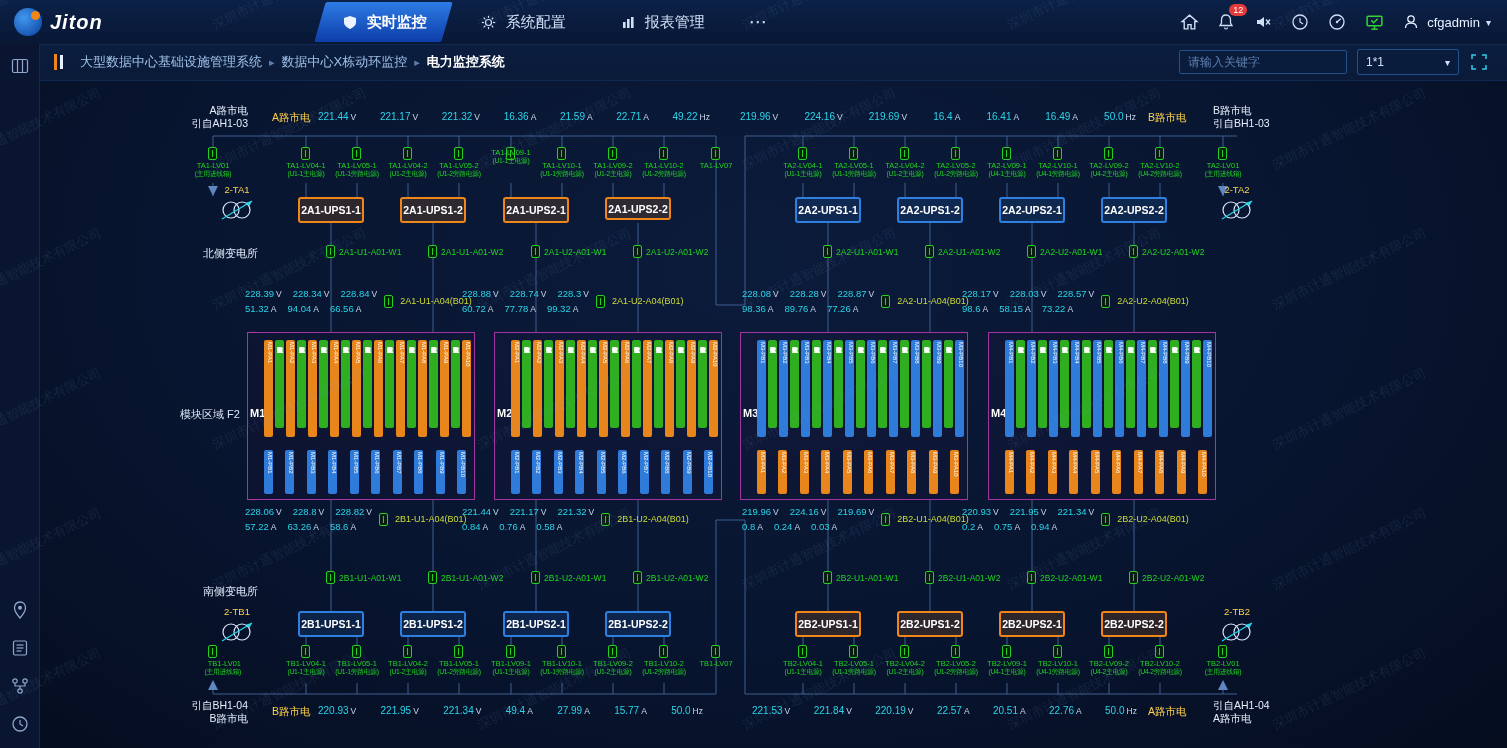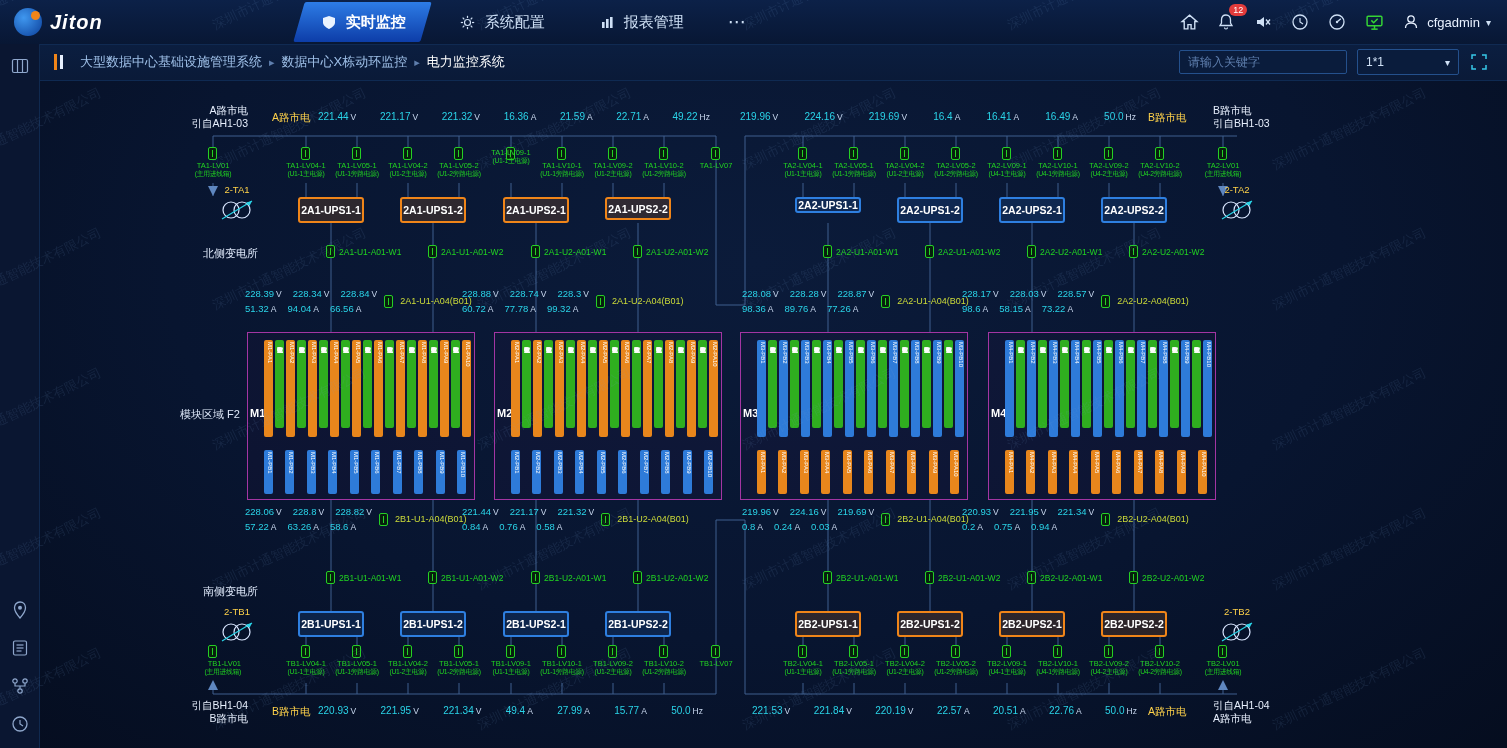--- a/index.html
+++ b/index.html
@@ -2,21 +2,21 @@
 <html><head>
 <meta charset="utf-8">
 <style>
   html,body{margin:0;padding:0;}
   body{width:1507px;height:748px;overflow:hidden;background:#060f22;font-family:"Liberation Sans","DejaVu Sans",sans-serif;}
   #app{position:relative;width:1507px;height:748px;overflow:hidden;
        background:radial-gradient(ellipse at 50% 35%, #0b1b3a 0%, #081530 55%, #050d1f 100%);}
 
   
   #header{position:absolute;top:0;left:0;right:0;height:44px;z-index:5;display:flex;align-items:center;
-          background:linear-gradient(180deg,#0c2148,#081734);border-bottom:1px solid #102a52;}
+          background:linear-gradient(180deg,#0c2148,#081734);border-bottom:1px solid #102a52;gap:21px;}
   .logo{display:flex;align-items:center;gap:8px;padding-left:14px;}
   .logo-mark{width:28px;height:28px;border-radius:50%;background:radial-gradient(circle at 35% 35%, #3f97ef, #0b3f9a);
              position:relative;flex:none;}
   .logo-mark::after{content:"";position:absolute;right:2px;top:3px;width:9px;height:9px;border-radius:50%;
              background:#f08519;}
   .logo-text{font-size:20px;font-style:italic;font-weight:bold;color:#fff;letter-spacing:1px;}
   .app-title{font-size:18px;font-weight:bold;color:#fff;letter-spacing:2px;margin-left:10px;}
   .tabs{display:flex;margin-left:190px;height:44px;align-items:stretch;}
   .tab{position:relative;padding:0 26px;display:flex;align-items:center;gap:7px;color:#cfe0f5;font-size:15px;cursor:pointer;text-align:center;}
   .tab.active::before{content:"";position:absolute;inset:2px 6px;background:linear-gradient(180deg,#2d7ce6,#0d3da8);
@@ -31,21 +31,21 @@
   .user{display:flex;align-items:center;gap:6px;font-size:13px;color:#e8f1ff;cursor:pointer;}
   .chev{font-size:10px;color:#cfe0f5;}
 
   
   #breadcrumb{position:absolute;top:44px;left:40px;right:0;height:36px;z-index:4;display:flex;align-items:center;
       background:linear-gradient(180deg,#0b1e40,#0a1a38);border-bottom:1px solid #0f2a52;padding:0 14px;}
   .bc-flag{display:flex;gap:3px;margin-right:10px;align-items:center;}
   .bc-flag i{display:block;width:3px;height:14px;background:#e8f1ff;}
   .bc-flag i:first-child{background:#f08519;height:16px;}
   .bc-item{color:#9fc0e8;font-size:13px;margin:0 7px;cursor:pointer;white-space:nowrap;}
-  .bc-item.active{color:#fff;font-weight:normal;}
+  .bc-item.active{color:#fff;font-weight:bold;}
   .bc-sep{color:#5f7fae;font-size:11px;}
   .bc-right{margin-left:auto;display:flex;align-items:center;gap:10px;padding-right:4px;}
   .search{width:150px;height:22px;background:#0a1c3c;border:1px solid #24508c;border-radius:2px;color:#cfe0f5;
           font-size:12px;padding:0 8px;outline:none;}
   .search::placeholder{color:#5f7fae;}
   .select{width:84px;height:24px;background:#0a1c3c;border:1px solid #24508c;border-radius:2px;color:#cfe0f5;
           font-size:12px;display:flex;align-items:center;justify-content:space-between;padding:0 8px;cursor:pointer;}
 
   
   #sidebar{position:absolute;left:0;top:44px;bottom:0;width:40px;z-index:5;background:#0a1631;
@@ -637,21 +637,21 @@
       </div>
       <span class="bkic" style="position: absolute; left: 1218px; top: 645px;"></span>
       <div class="bk-label" style="position: absolute; left: 1195px; top: 659px; width: 56px;">
         <span class="bk-id">TB2-LV01</span>
         <span class="bk-sub">(主用进线箱)</span>
       </div>
       <div class="ups orange" style="position: absolute; left: 298px; top: 197px; width: 66px; height: 26px;">2A1-UPS1-1</div>
       <div class="ups orange" style="position: absolute; left: 400px; top: 197px; width: 66px; height: 26px;">2A1-UPS1-2</div>
       <div class="ups orange" style="position: absolute; left: 503px; top: 197px; width: 66px; height: 26px;">2A1-UPS2-1</div>
       <div class="ups orange" style="position: absolute; left: 605px; top: 197px; width: 66px; height: 23px;">2A1-UPS2-2</div>
-      <div class="ups blue" style="position: absolute; left: 795px; top: 197px; width: 66px; height: 16px;">2A2-UPS1-1</div>
+      <div class="ups blue" style="position: absolute; left: 795px; top: 197px; width: 66px; height: 26px;">2A2-UPS1-1</div>
       <div class="ups blue" style="position: absolute; left: 897px; top: 197px; width: 66px; height: 26px;">2A2-UPS1-2</div>
       <div class="ups blue" style="position: absolute; left: 999px; top: 197px; width: 66px; height: 26px;">2A2-UPS2-1</div>
       <div class="ups blue" style="position: absolute; left: 1101px; top: 197px; width: 66px; height: 26px;">2A2-UPS2-2</div>
       <div class="ups blue" style="position: absolute; left: 298px; top: 611px; width: 66px; height: 26px;">2B1-UPS1-1</div>
       <div class="ups blue" style="position: absolute; left: 400px; top: 611px; width: 66px; height: 26px;">2B1-UPS1-2</div>
       <div class="ups blue" style="position: absolute; left: 503px; top: 611px; width: 66px; height: 26px;">2B1-UPS2-1</div>
       <div class="ups blue" style="position: absolute; left: 605px; top: 611px; width: 66px; height: 26px;">2B1-UPS2-2</div>
       <div class="ups orange" style="position: absolute; left: 795px; top: 611px; width: 66px; height: 26px;">2B2-UPS1-1</div>
       <div class="ups orange" style="position: absolute; left: 897px; top: 611px; width: 66px; height: 26px;">2B2-UPS1-2</div>
       <div class="ups orange" style="position: absolute; left: 999px; top: 611px; width: 66px; height: 26px;">2B2-UPS2-1</div>

